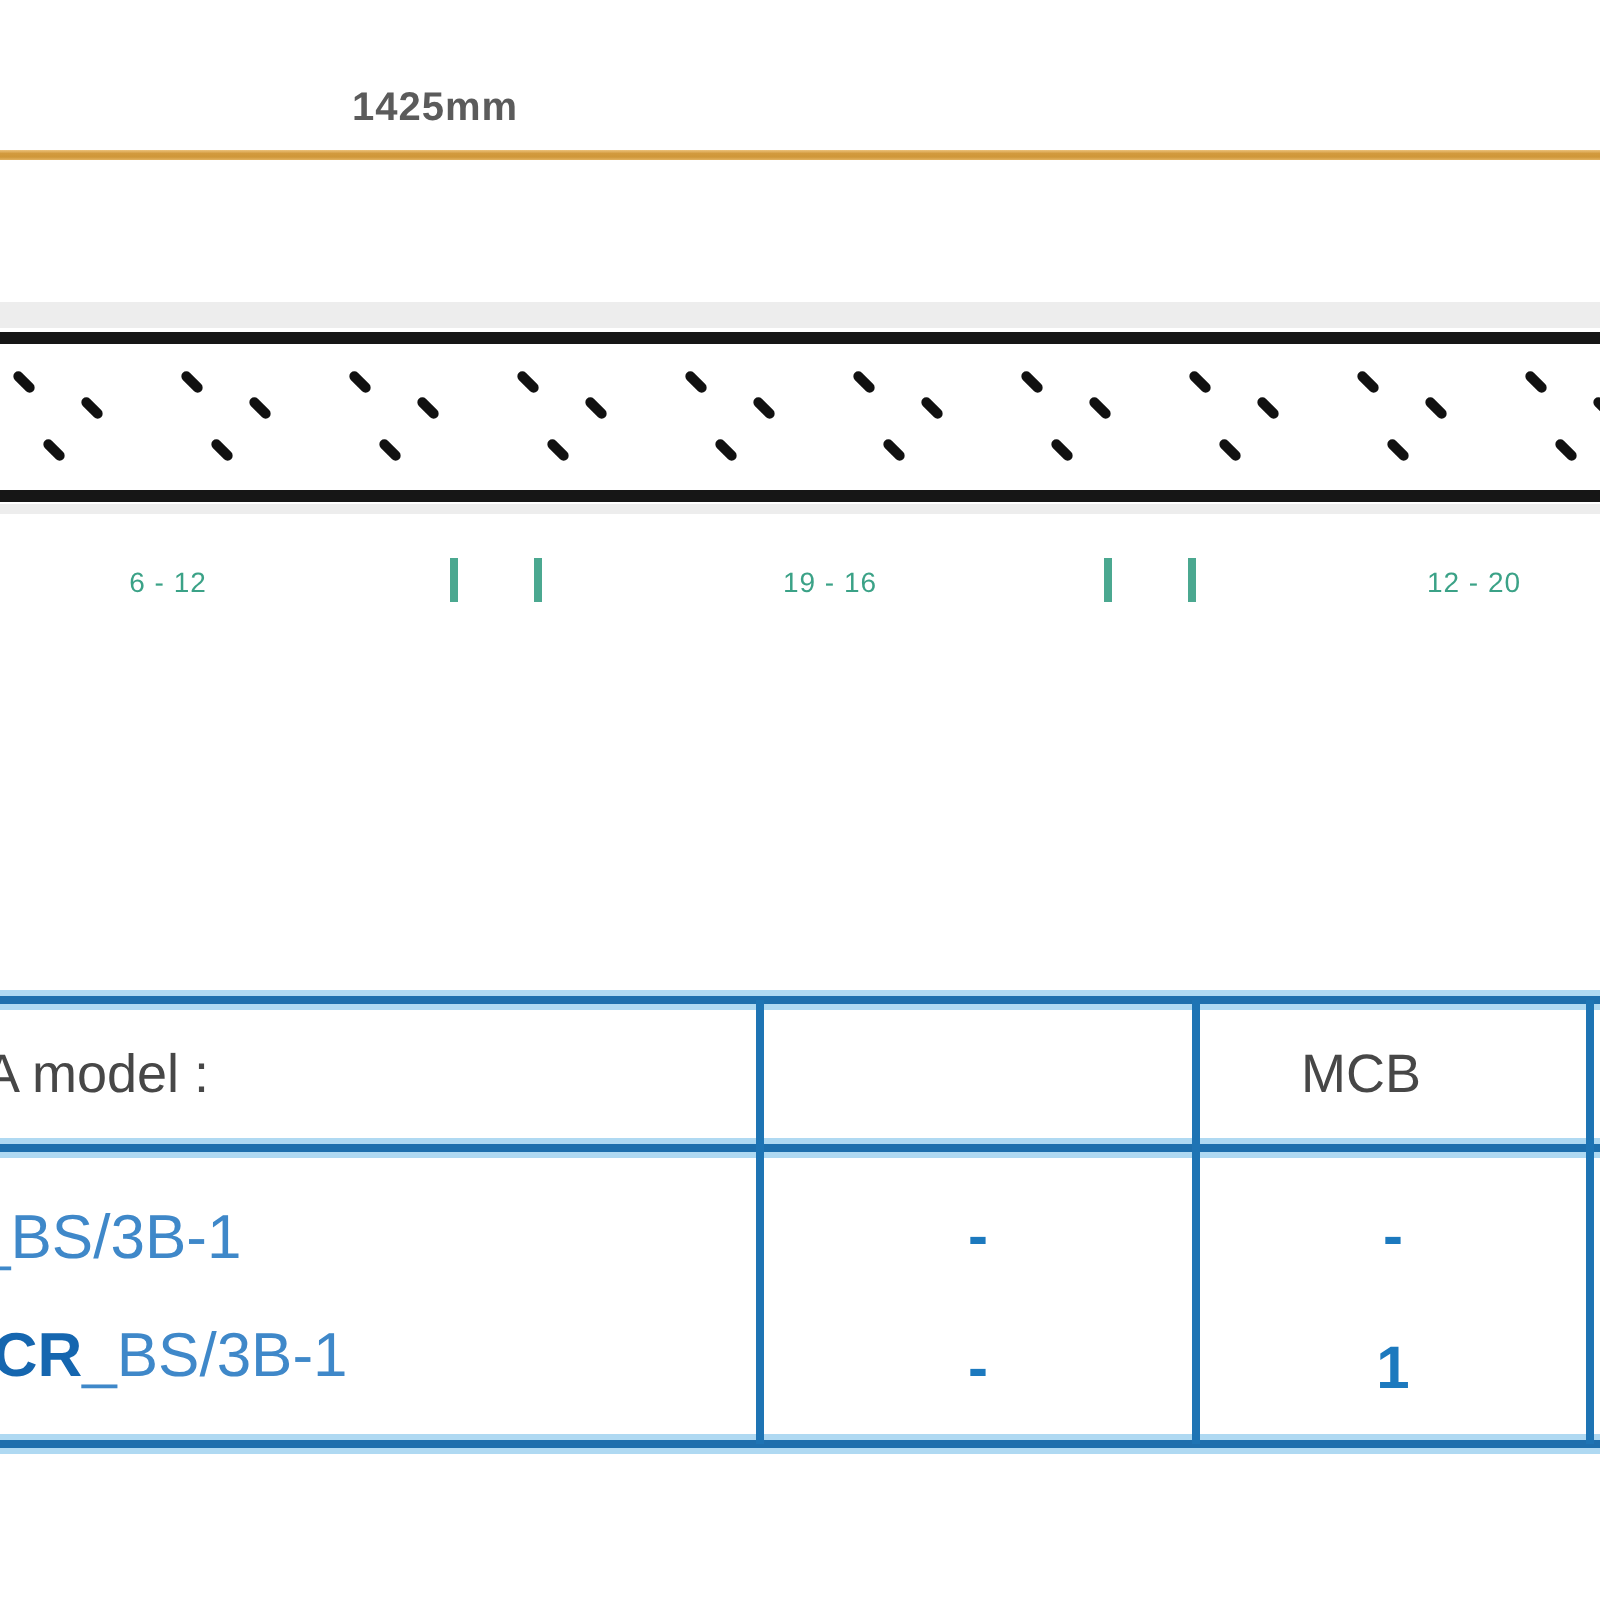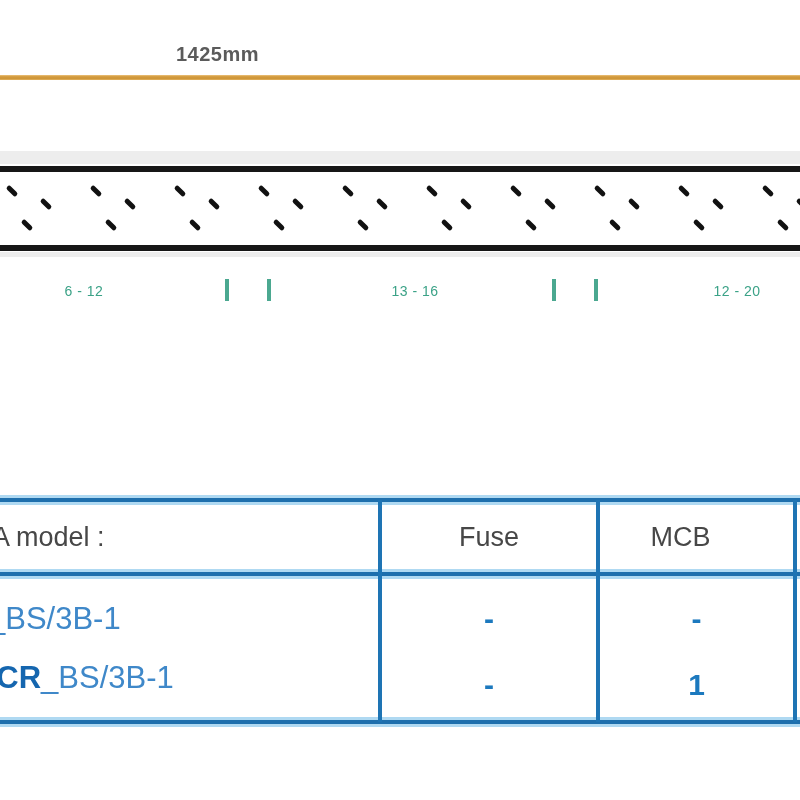--- a/index.html
+++ b/index.html
@@ -57,34 +57,33 @@
       </defs>
       <rect width="800" height="73" fill="url(#hatch)"></rect>
     </svg>
   </div>
   <div class="abs" id="strip-border-bottom"></div>
   <div class="abs" id="strip-shadow-bottom"></div>
 
   <div class="abs zone-label" style="left:34px;">6 - 12</div>
   <div class="abs zone-tick" style="left:225px;"></div>
   <div class="abs zone-tick" style="left:267px;"></div>
-  <div class="abs zone-label" style="left:365px;">13 - 16</div>
+  <div class="abs zone-label" style="left:365px;">19 - 16</div>
   <div class="abs zone-tick" style="left:552px;"></div>
   <div class="abs zone-tick" style="left:594px;"></div>
   <div class="abs zone-label" style="left:687px;">12 - 20</div>
 
   <div class="abs hline" style="top:495px;"></div>
   <div class="abs hline" style="top:569px;"></div>
   <div class="abs hline" style="top:717px;"></div>
   <div class="abs vline" style="left:378px;"></div>
   <div class="abs vline" style="left:596px;"></div>
   <div class="abs vline" style="left:793px;"></div>
 
   <div class="abs th" style="left:-8px;">A model :</div>
-  <div class="abs th cell-center" style="left:382px;width:214px;">Fuse</div>
   <div class="abs th cell-center" style="left:600px;width:161px;">MCB</div>
 
   <div class="abs model-text" style="left:-12px;top:601px;">
     <span class="model-bold"></span><span>_BS/3B-1</span>
   </div>
   <div class="abs blue-mark cell-center" style="left:382px;width:214px;top:602px;">-</div>
   <div class="abs blue-mark cell-center" style="left:600px;width:193px;top:602px;">-</div>
 
   <div class="abs model-text" style="left:-14px;top:660px;">
     <span class="model-bold">-CR</span><span>_BS/3B-1</span>

